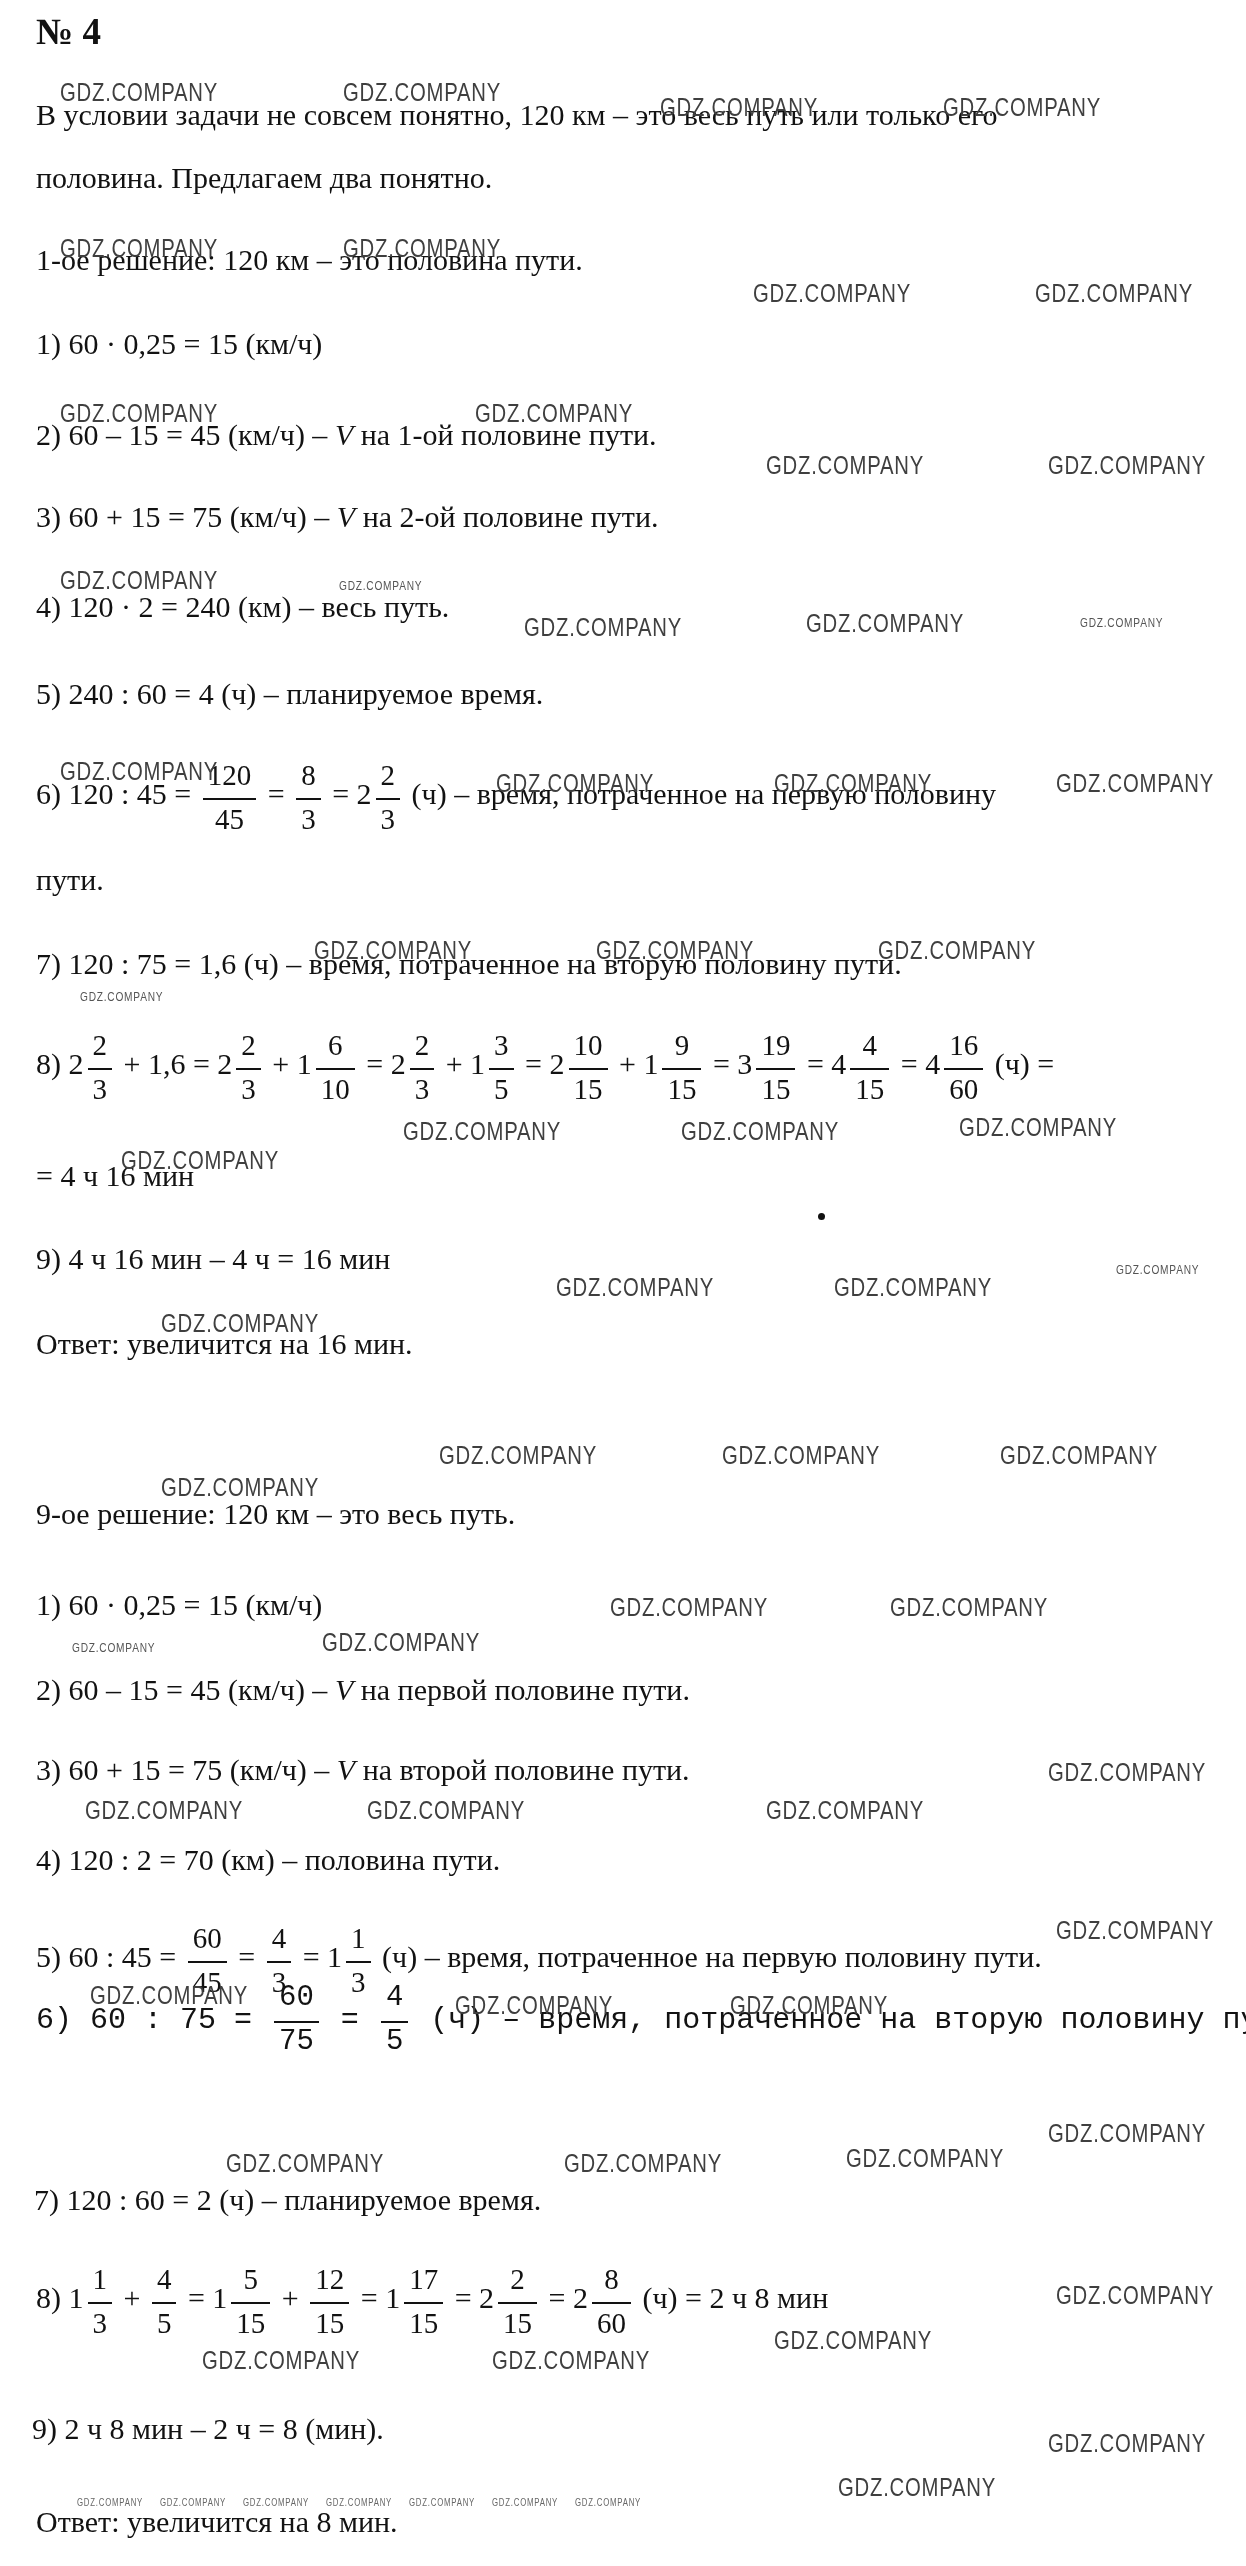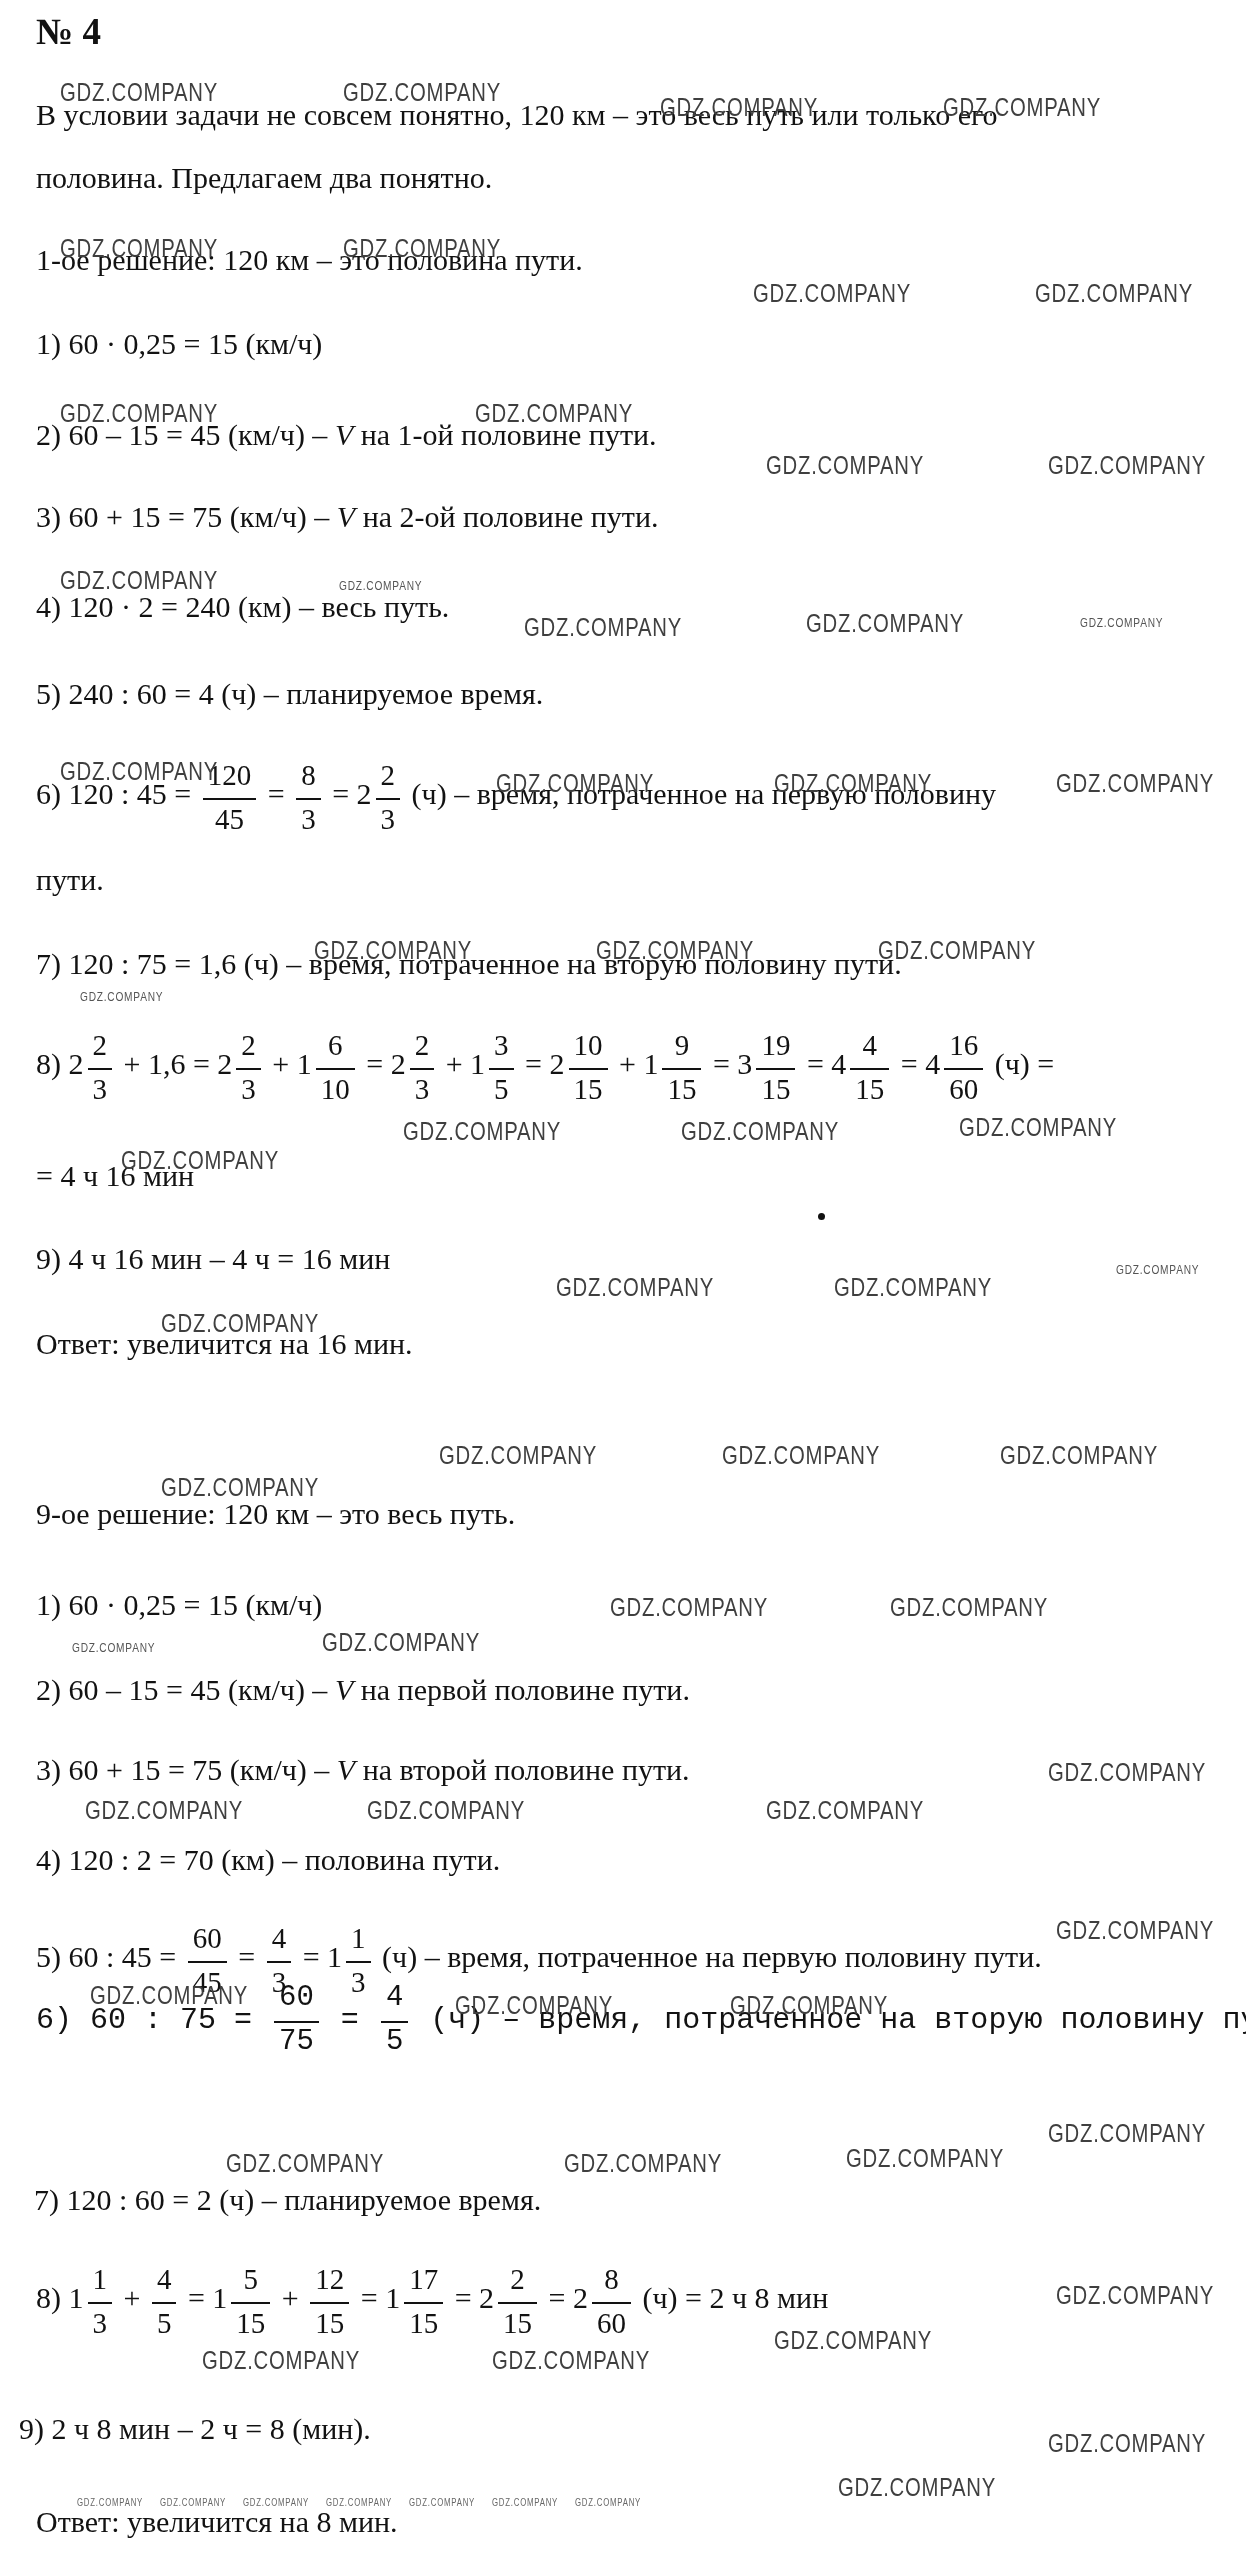--- a/index.html
+++ b/index.html
@@ -56,21 +56,21 @@
     <div class="line" style="left: 36px; top: 1327px;">Ответ: увеличится на 16 мин.</div>
     <div class="line" style="left: 36px; top: 1497px;">9-ое решение: 120 км – это весь путь.</div>
     <div class="line" style="left: 36px; top: 1588px;">1) 60 · 0,25 = 15 (км/ч)</div>
     <div class="line" style="left: 36px; top: 1673px;">2) 60 – 15 = 45 (км/ч) – <span class="it">V</span> на первой половине пути.</div>
     <div class="line" style="left: 36px; top: 1753px;">3) 60 + 15 = 75 (км/ч) – <span class="it">V</span> на второй половине пути.</div>
     <div class="line" style="left: 36px; top: 1843px;">4) 120 : 2 = 70 (км) – половина пути.</div>
     <div class="line" style="left: 36px; top: 1920px;">5) 60 : 45 = <span class="frac"><span class="num">60</span><span class="den">45</span></span> = <span class="frac"><span class="num">4</span><span class="den">3</span></span> = 1<span class="frac"><span class="num">1</span><span class="den">3</span></span> (ч) – время, потраченное на первую половину пути.</div>
     <div class="line" style="left: 36px; top: 1980px; font-family: Liberation Mono, monospace;">6) 60 : 75 = <span class="frac"><span class="num">60</span><span class="den">75</span></span> = <span class="frac"><span class="num">4</span><span class="den">5</span></span> (ч) – время, потраченное на вторую половину пути.</div>
     <div class="line" style="left: 34px; top: 2183px;">7) 120 : 60 = 2 (ч) – планируемое время.</div>
     <div class="line" style="left: 36px; top: 2261px;">8) 1<span class="frac"><span class="num">1</span><span class="den">3</span></span> + <span class="frac"><span class="num">4</span><span class="den">5</span></span> = 1<span class="frac"><span class="num">5</span><span class="den">15</span></span> + <span class="frac"><span class="num">12</span><span class="den">15</span></span> = 1<span class="frac"><span class="num">17</span><span class="den">15</span></span> = 2<span class="frac"><span class="num">2</span><span class="den">15</span></span> = 2<span class="frac"><span class="num">8</span><span class="den">60</span></span> (ч) = 2 ч 8 мин</div>
-    <div class="line" style="left: 19px; top: 2412px;">9) 2 ч 8 мин – 2 ч = 8 (мин).</div>
+    <div class="line" style="left: 32px; top: 2412px;">9) 2 ч 8 мин – 2 ч = 8 (мин).</div>
     <div class="line" style="left: 36px; top: 2505px;">Ответ: увеличится на 8 мин.</div>
   </div>
 <div id="wm-layer">
     <span class="wm n" style="left: 60px; top: 77px;">GDZ.COMPANY</span>
     <span class="wm n" style="left: 343px; top: 77px;">GDZ.COMPANY</span>
     <span class="wm n" style="left: 660px; top: 92px;">GDZ.COMPANY</span>
     <span class="wm n" style="left: 943px; top: 92px;">GDZ.COMPANY</span>
     <span class="wm n" style="left: 60px; top: 233px;">GDZ.COMPANY</span>
     <span class="wm n" style="left: 343px; top: 233px;">GDZ.COMPANY</span>
     <span class="wm n" style="left: 753px; top: 278px;">GDZ.COMPANY</span>

